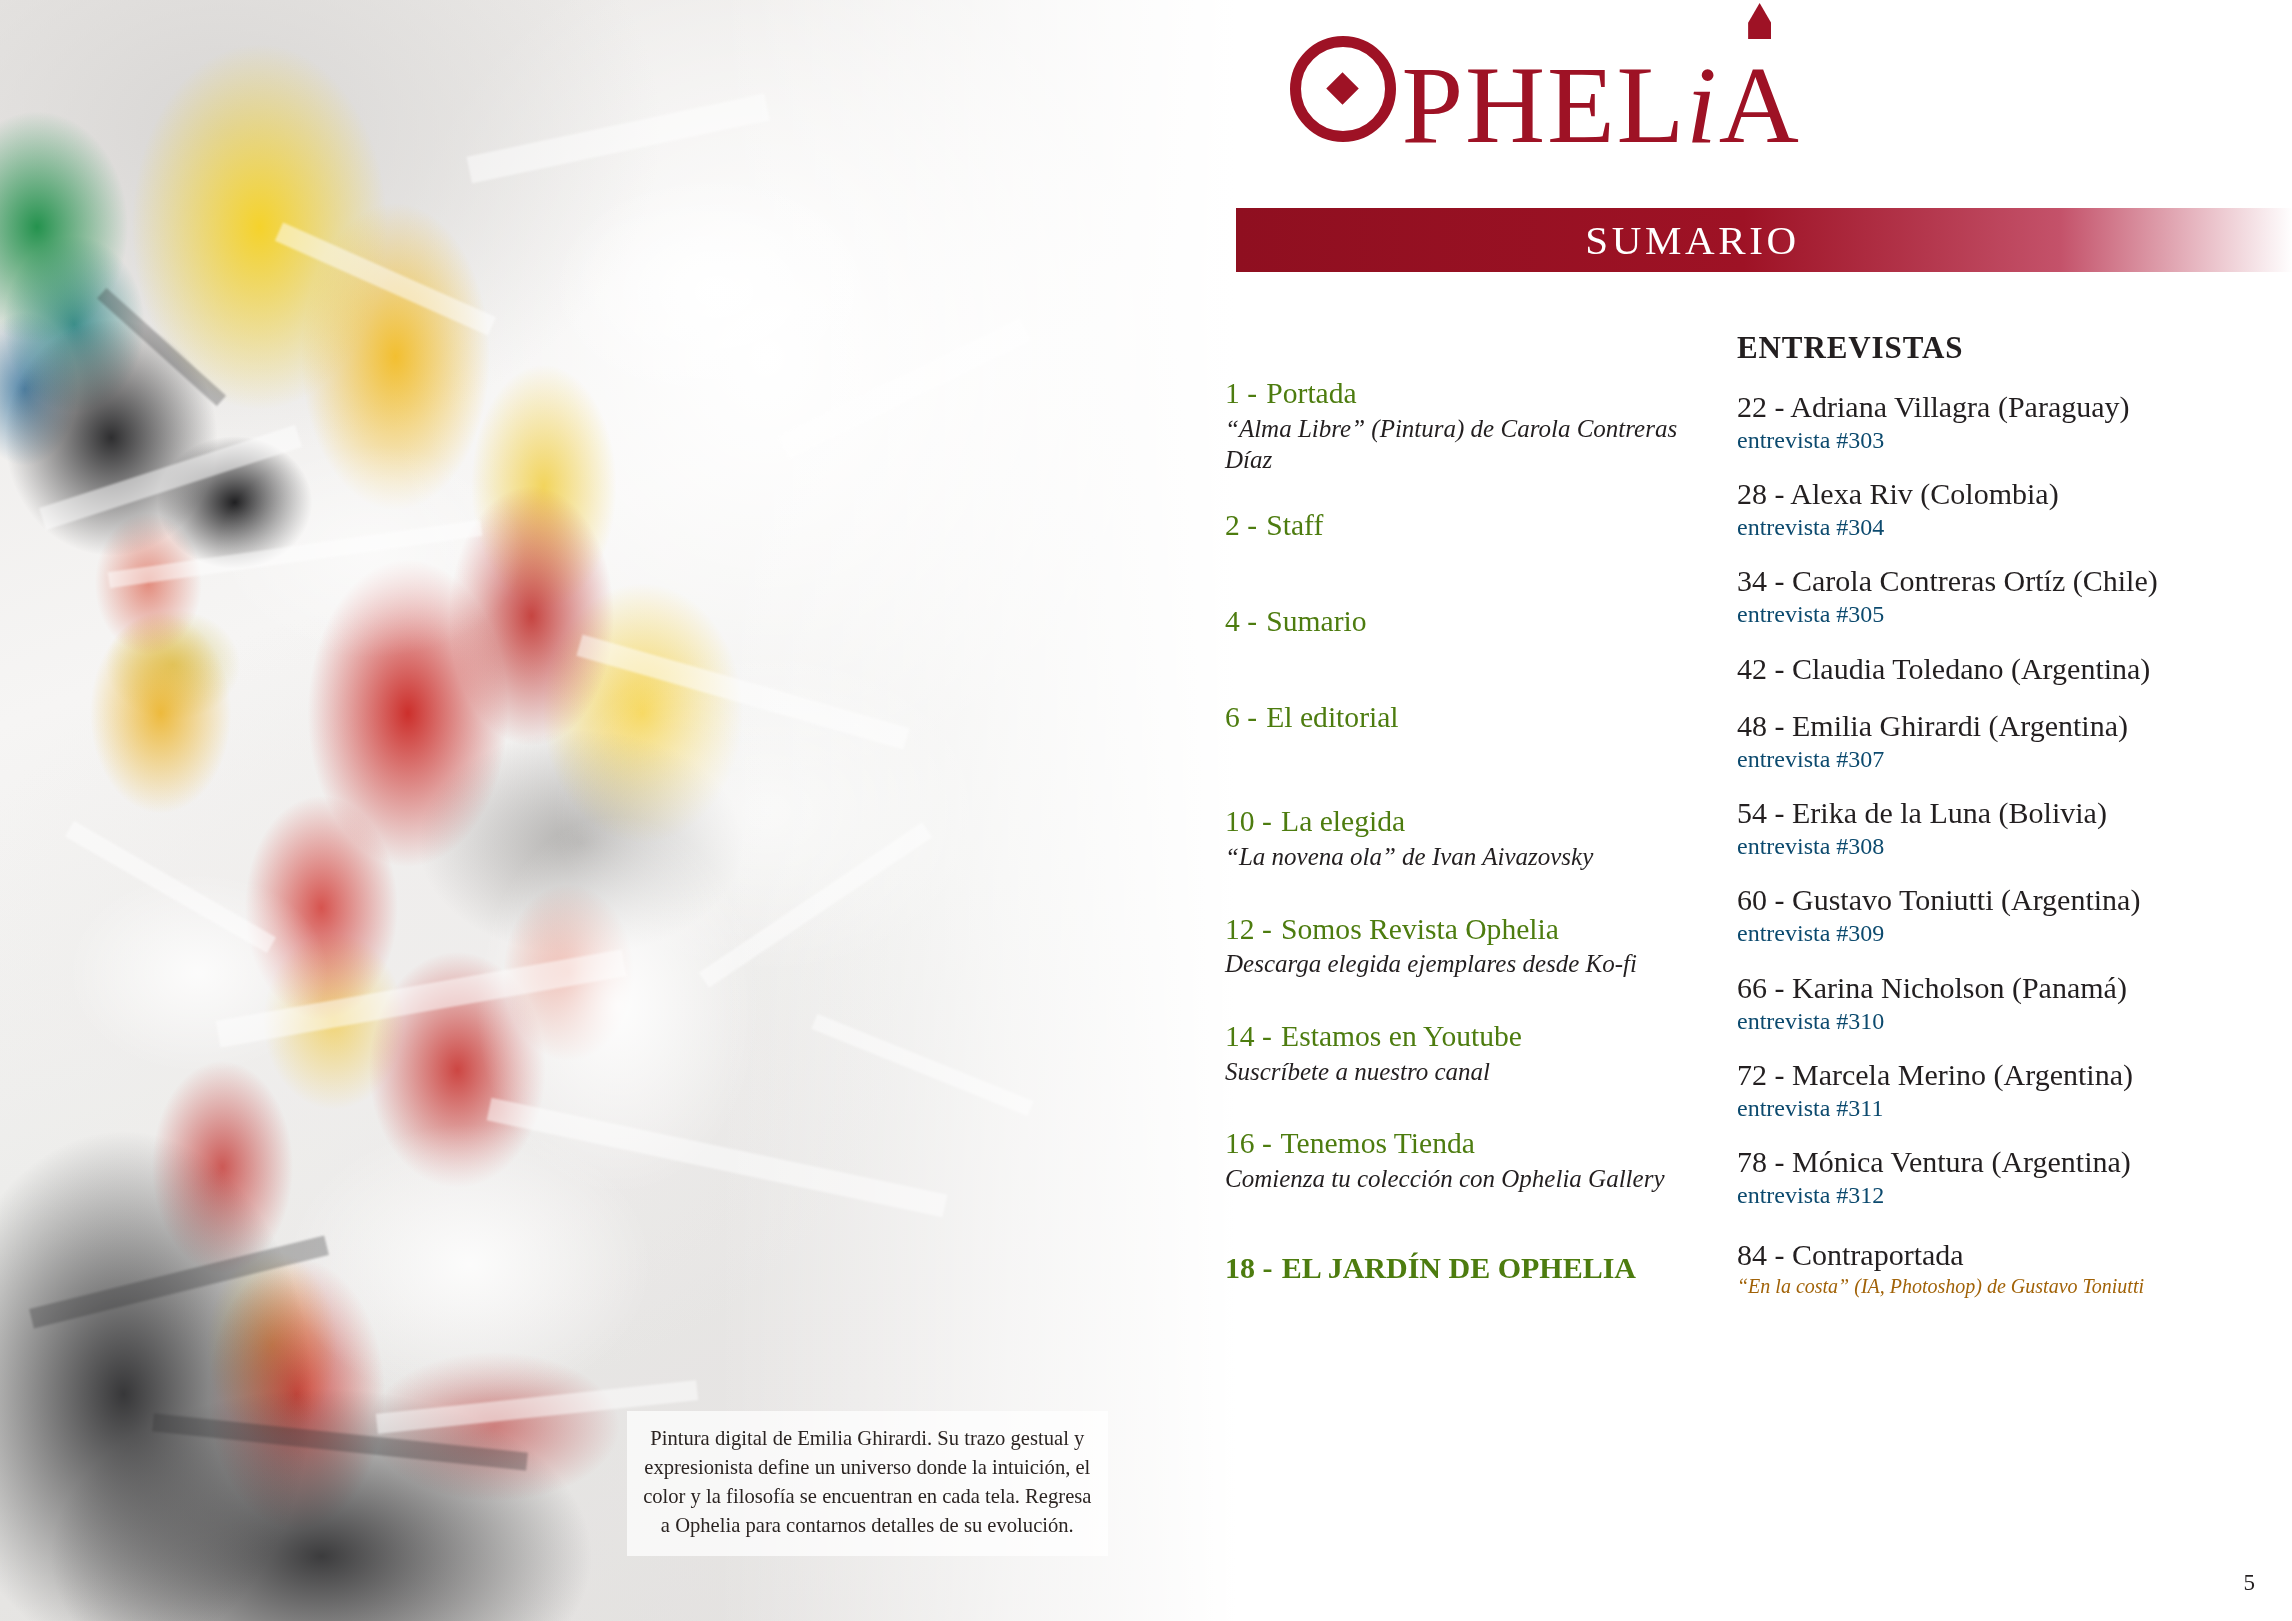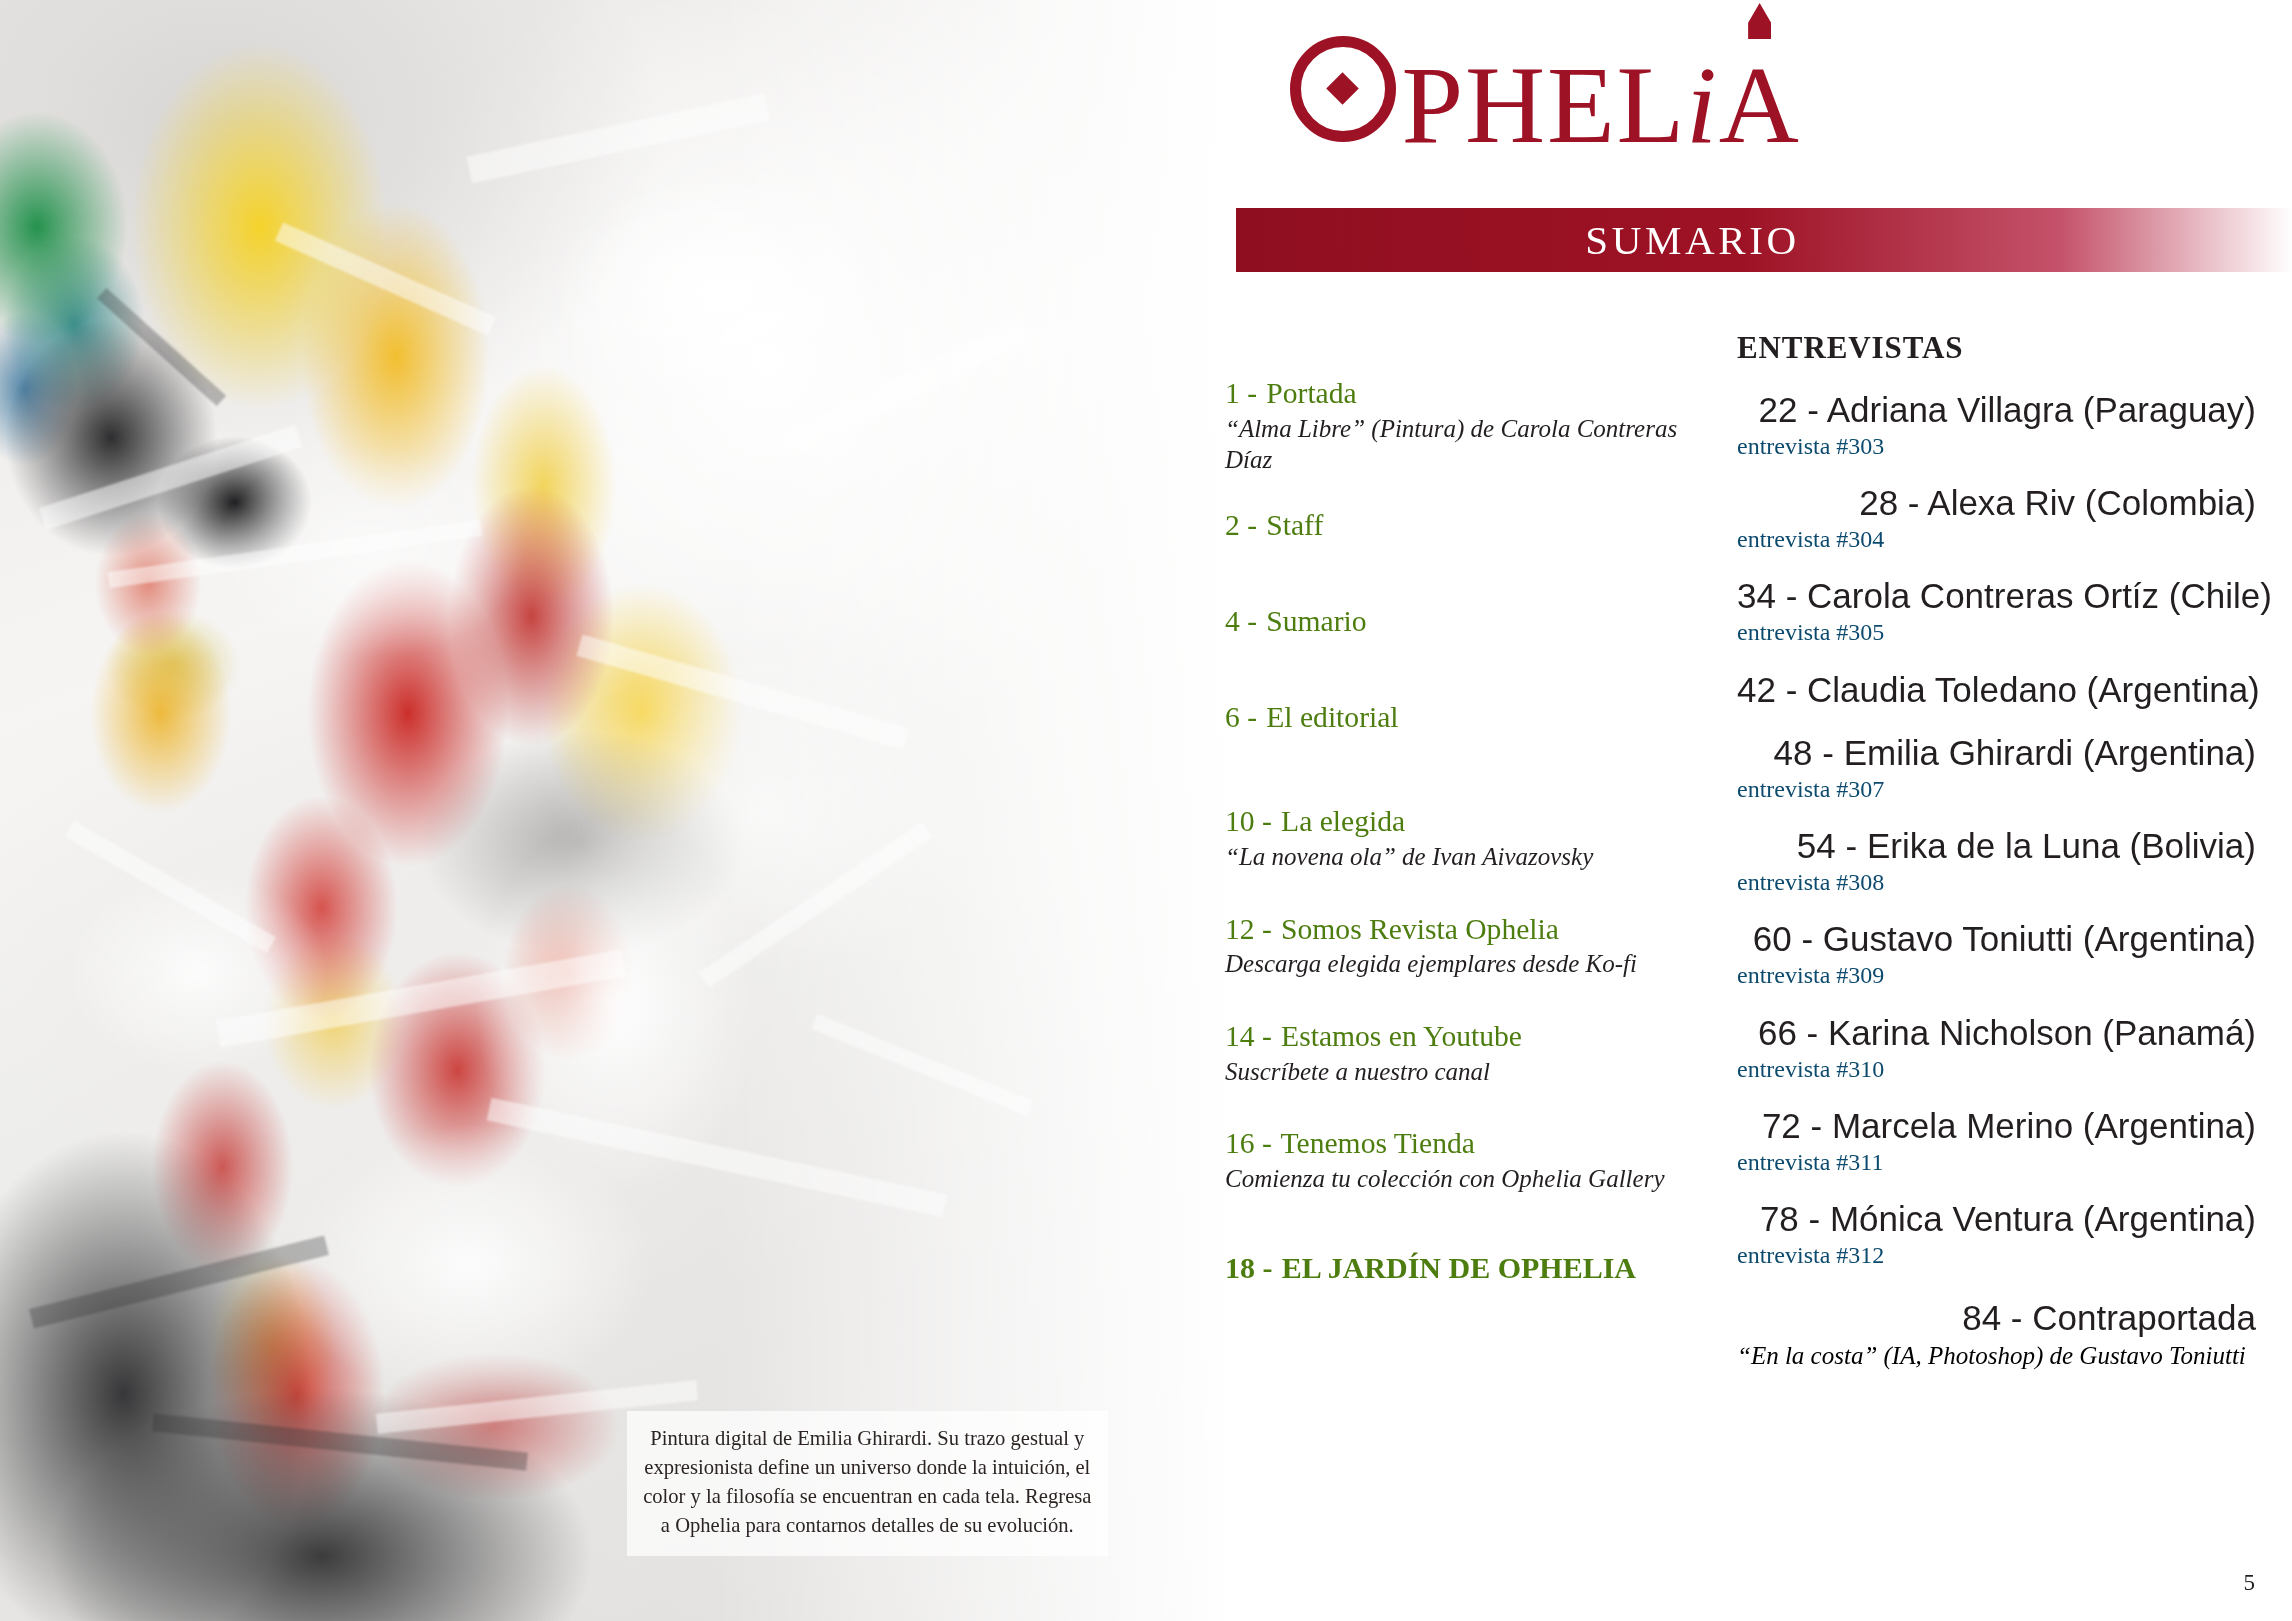--- a/index.html
+++ b/index.html
@@ -236,40 +236,39 @@
   .section-head {
     font-family: "Liberation Serif", serif;
     font-size: 31px;
     font-weight: bold;
     letter-spacing: 0.9px;
     color: #231f20;
     margin-bottom: 23px;
   }
   .iv-entry { margin-bottom: 18px; }
   .iv-title {
-    font-family: Liberation Sans, sans-serif;
-    font-size: 35px;
+    font-family: Liberation Serif, serif;
+    font-size: 30px;
     line-height: 1.2;
     color: #231f20;
     white-space: nowrap;
-    text-align: right;
   }
   .iv-sub {
     font-family: "Liberation Serif", serif;
     font-size: 24px;
     line-height: 1.2;
     color: #0c4a6e;
     margin-top: 0.9px;
   }
   .iv-sub-it {
     font-family: "Liberation Serif", serif;
     font-style: italic;
-    font-size: 25px;
+    font-size: 20px;
     line-height: 1.26;
-    color: #000000;
+    color: #a16207;
     margin-top: 1.8px;
   }
 
   .page-number {
     position: absolute;
     right: 38px;
     bottom: 25px;
     font-family: "Liberation Serif", serif;
     font-size: 23px;
     color: #231f20;

